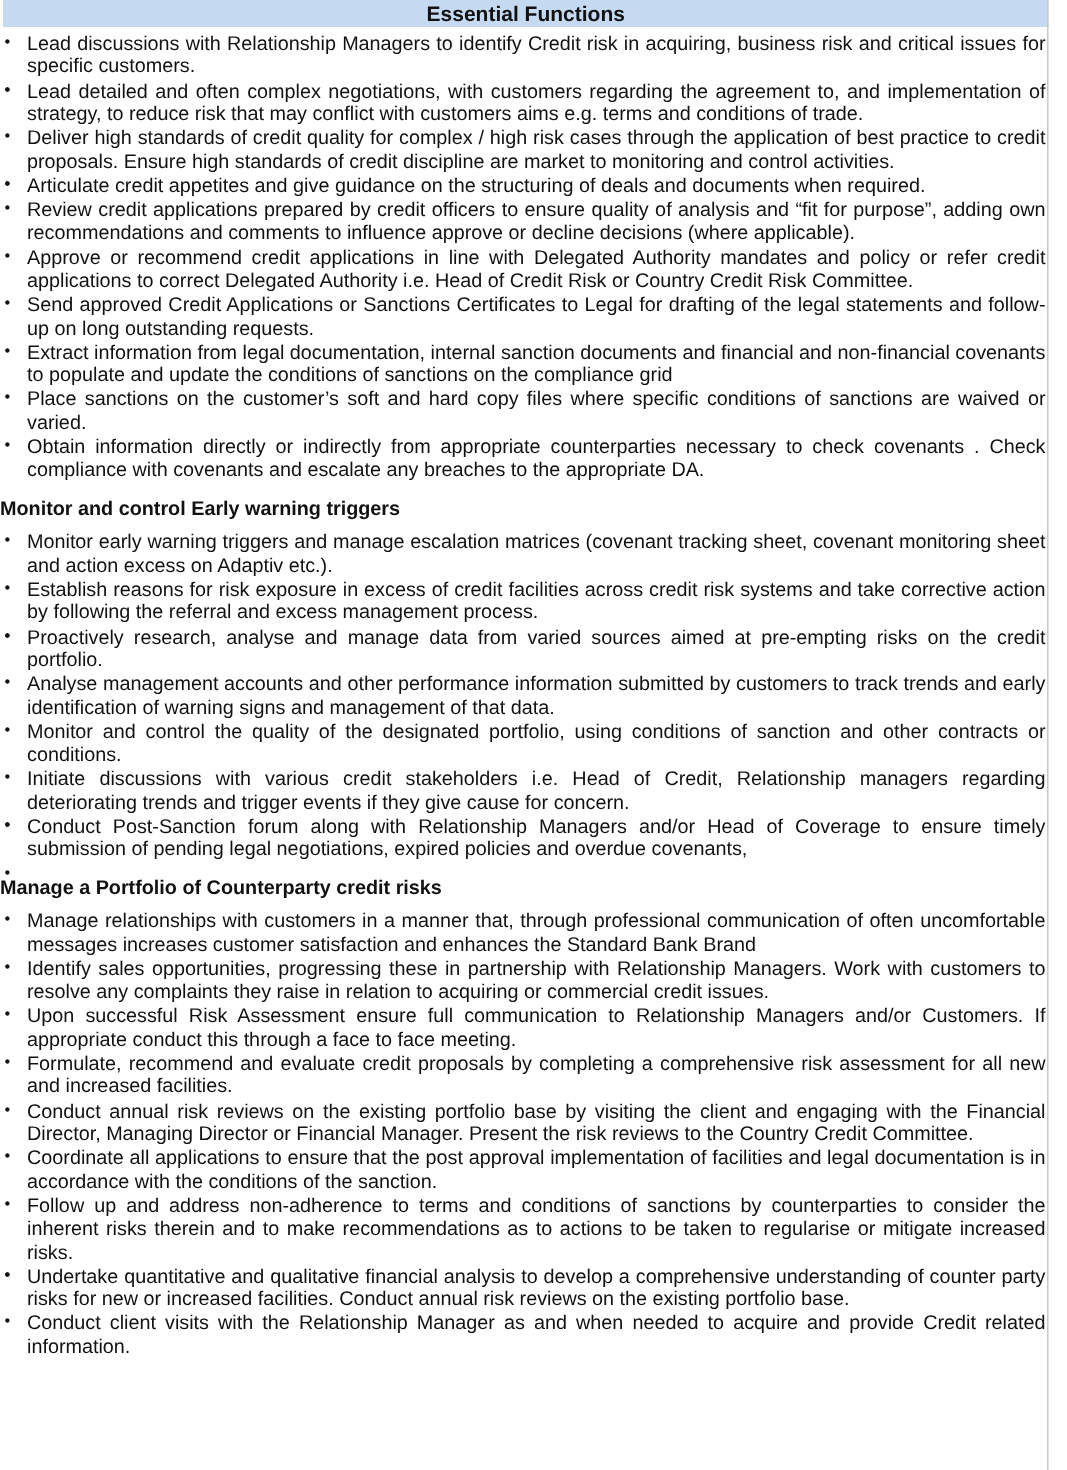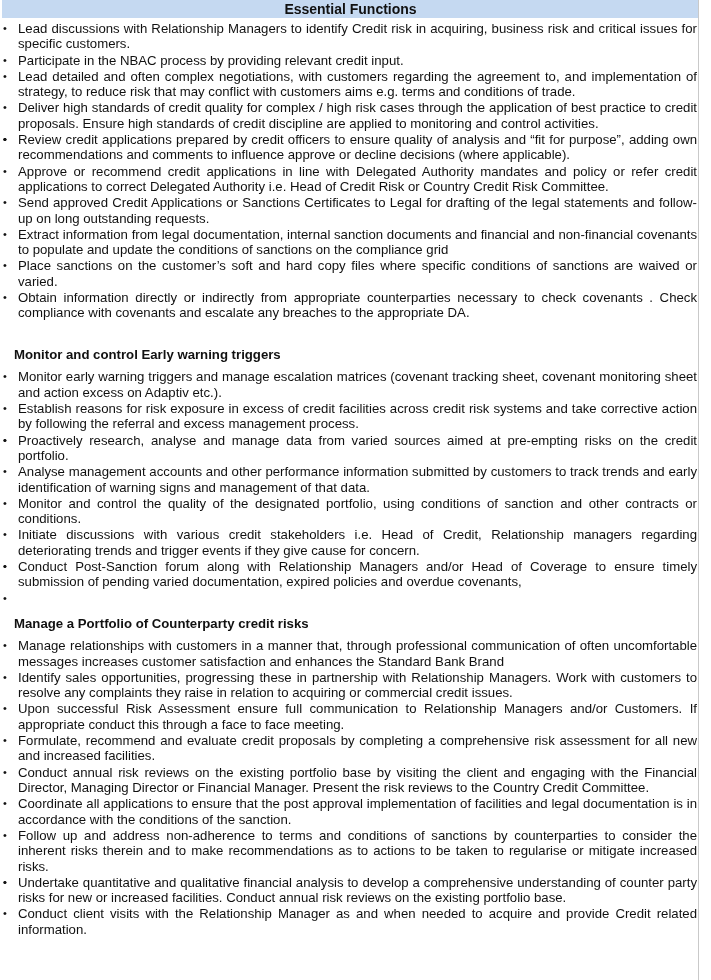--- a/index.html
+++ b/index.html
@@ -8,54 +8,54 @@
   .header { position: absolute; left: 2px; top: 0; width: 697px; height: 18px;
             background: #c5d9f1; text-align: center; font-weight: bold;
             font-size: 14px; line-height: 18px; }
   .rborder { position: absolute; left: 698px; top: 0; width: 1px; height: 980px; background: #c9c9c9; }
   .content { position: absolute; left: 0; top: 21px; width: 697px; }
   ul { list-style: none; margin: 0; padding: 0; }
   li { position: relative; padding-left: 18px; font-size: 13.2px; line-height: 15.4px;
        text-align: justify; margin-bottom: 0.8px; }
   li .bullet { position: absolute; left: 3px; top: 0; font-size: 11px; }
   .section-title { font-weight: bold; font-size: 13.2px; line-height: 15.4px;
-                   padding-left: 14px; margin: 26px 0 7px 0; }
+                   margin: 10px 0 7px 0; }
 </style>
 </head>
 <body>
 
 <div class="header">Essential Functions</div>
 <div class="rborder"></div>
 
 <div class="content">
   <ul id="list-0">
       <li><span class="bullet">•</span><span>Lead discussions with Relationship Managers to identify Credit risk in acquiring, business risk and critical issues for specific customers.</span></li>
-      <li><span class="bullet">•</span><span>Participate in the NBAC process by providing relevant credit input.</span></li>
+      <li><span class="bullet">•</span></li>
       <li><span class="bullet">•</span><span>Lead detailed and often complex negotiations, with customers regarding the agreement to, and implementation of strategy, to reduce risk that may conflict with customers aims e.g. terms and conditions of trade.</span></li>
-      <li><span class="bullet">•</span><span>Deliver high standards of credit quality for complex / high risk cases through the application of best practice to credit proposals. Ensure high standards of credit discipline are applied to monitoring and control activities.</span></li>
+      <li><span class="bullet">•</span><span>Deliver high standards of credit quality for complex / high risk cases through the application of best practice to credit proposals. Ensure high standards of credit discipline are market to monitoring and control activities.</span></li>
       <li><span class="bullet">•</span></li>
-      <li><span class="bullet">•</span></li>
+      <li><span class="bullet">•</span><span>Articulate credit appetites and give guidance on the structuring of deals and documents when required.</span></li>
       <li><span class="bullet">•</span><span>Review credit applications prepared by credit officers to ensure quality of analysis and “fit for purpose”, adding own recommendations and comments to influence approve or decline decisions (where applicable).</span></li>
       <li><span class="bullet">•</span><span>Approve or recommend credit applications in line with Delegated Authority mandates and policy or refer credit applications to correct Delegated Authority i.e. Head of Credit Risk or Country Credit Risk Committee.</span></li>
       <li><span class="bullet">•</span><span>Send approved Credit Applications or Sanctions Certificates to Legal for drafting of the legal statements and follow-up on long outstanding requests.</span></li>
       <li><span class="bullet">•</span><span>Extract information from legal documentation, internal sanction documents and financial and non-financial covenants to populate and update the conditions of sanctions on the compliance grid</span></li>
       <li><span class="bullet">•</span><span>Place sanctions on the customer’s soft and hard copy files where specific conditions of sanctions are waived or varied.</span></li>
       <li><span class="bullet">•</span><span>Obtain information directly or indirectly from appropriate counterparties necessary to check covenants . Check compliance with covenants and escalate any breaches to the appropriate DA.</span></li>
     </ul>
   <div class="section-title">Monitor and control Early warning triggers</div>
   <ul id="list-1">
       <li><span class="bullet">•</span><span>Monitor early warning triggers and manage escalation matrices (covenant tracking sheet, covenant monitoring sheet and action excess on Adaptiv etc.).</span></li>
       <li><span class="bullet">•</span><span>Establish reasons for risk exposure in excess of credit facilities across credit risk systems and take corrective action by following the referral and excess management process.</span></li>
       <li><span class="bullet">•</span></li>
       <li><span class="bullet">•</span><span>Proactively research, analyse and manage data from varied sources aimed at pre-empting risks on the credit portfolio.</span></li>
       <li><span class="bullet">•</span><span>Analyse management accounts and other performance information submitted by customers to track trends and early identification of warning signs and management of that data.</span></li>
       <li><span class="bullet">•</span><span>Monitor and control the quality of the designated portfolio, using conditions of sanction and other contracts or conditions.</span></li>
       <li><span class="bullet">•</span><span>Initiate discussions with various credit stakeholders i.e. Head of Credit, Relationship managers regarding deteriorating trends and trigger events if they give cause for concern.</span></li>
       <li><span class="bullet">•</span></li>
-      <li><span class="bullet">•</span><span>Conduct Post-Sanction forum along with Relationship Managers and/or Head of Coverage to ensure timely submission of pending varied documentation, expired policies and overdue covenants,</span></li>
+      <li><span class="bullet">•</span><span>Conduct Post-Sanction forum along with Relationship Managers and/or Head of Coverage to ensure timely submission of pending legal negotiations, expired policies and overdue covenants,</span></li>
       <li><span class="bullet">•</span></li>
     </ul>
   <div class="section-title">Manage a Portfolio of Counterparty credit risks</div>
   <ul id="list-2">
       <li><span class="bullet">•</span><span>Manage relationships with customers in a manner that, through professional communication of often uncomfortable messages increases customer satisfaction and enhances the Standard Bank Brand</span></li>
       <li><span class="bullet">•</span><span>Identify sales opportunities, progressing these in partnership with Relationship Managers. Work with customers to resolve any complaints they raise in relation to acquiring or commercial credit issues.</span></li>
       <li><span class="bullet">•</span><span>Upon successful Risk Assessment ensure full communication to Relationship Managers and/or Customers. If appropriate conduct this through a face to face meeting.</span></li>
       <li><span class="bullet">•</span><span>Formulate, recommend and evaluate credit proposals by completing a comprehensive risk assessment for all new and increased facilities.</span></li>
       <li><span class="bullet">•</span><span>Conduct annual risk reviews on the existing portfolio base by visiting the client and engaging with the Financial Director, Managing Director or Financial Manager.  Present the risk reviews to the Country Credit Committee.</span></li>
       <li><span class="bullet">•</span><span>Coordinate all applications to ensure that the post approval implementation of facilities and legal documentation is in accordance with the conditions of the sanction.</span></li>

